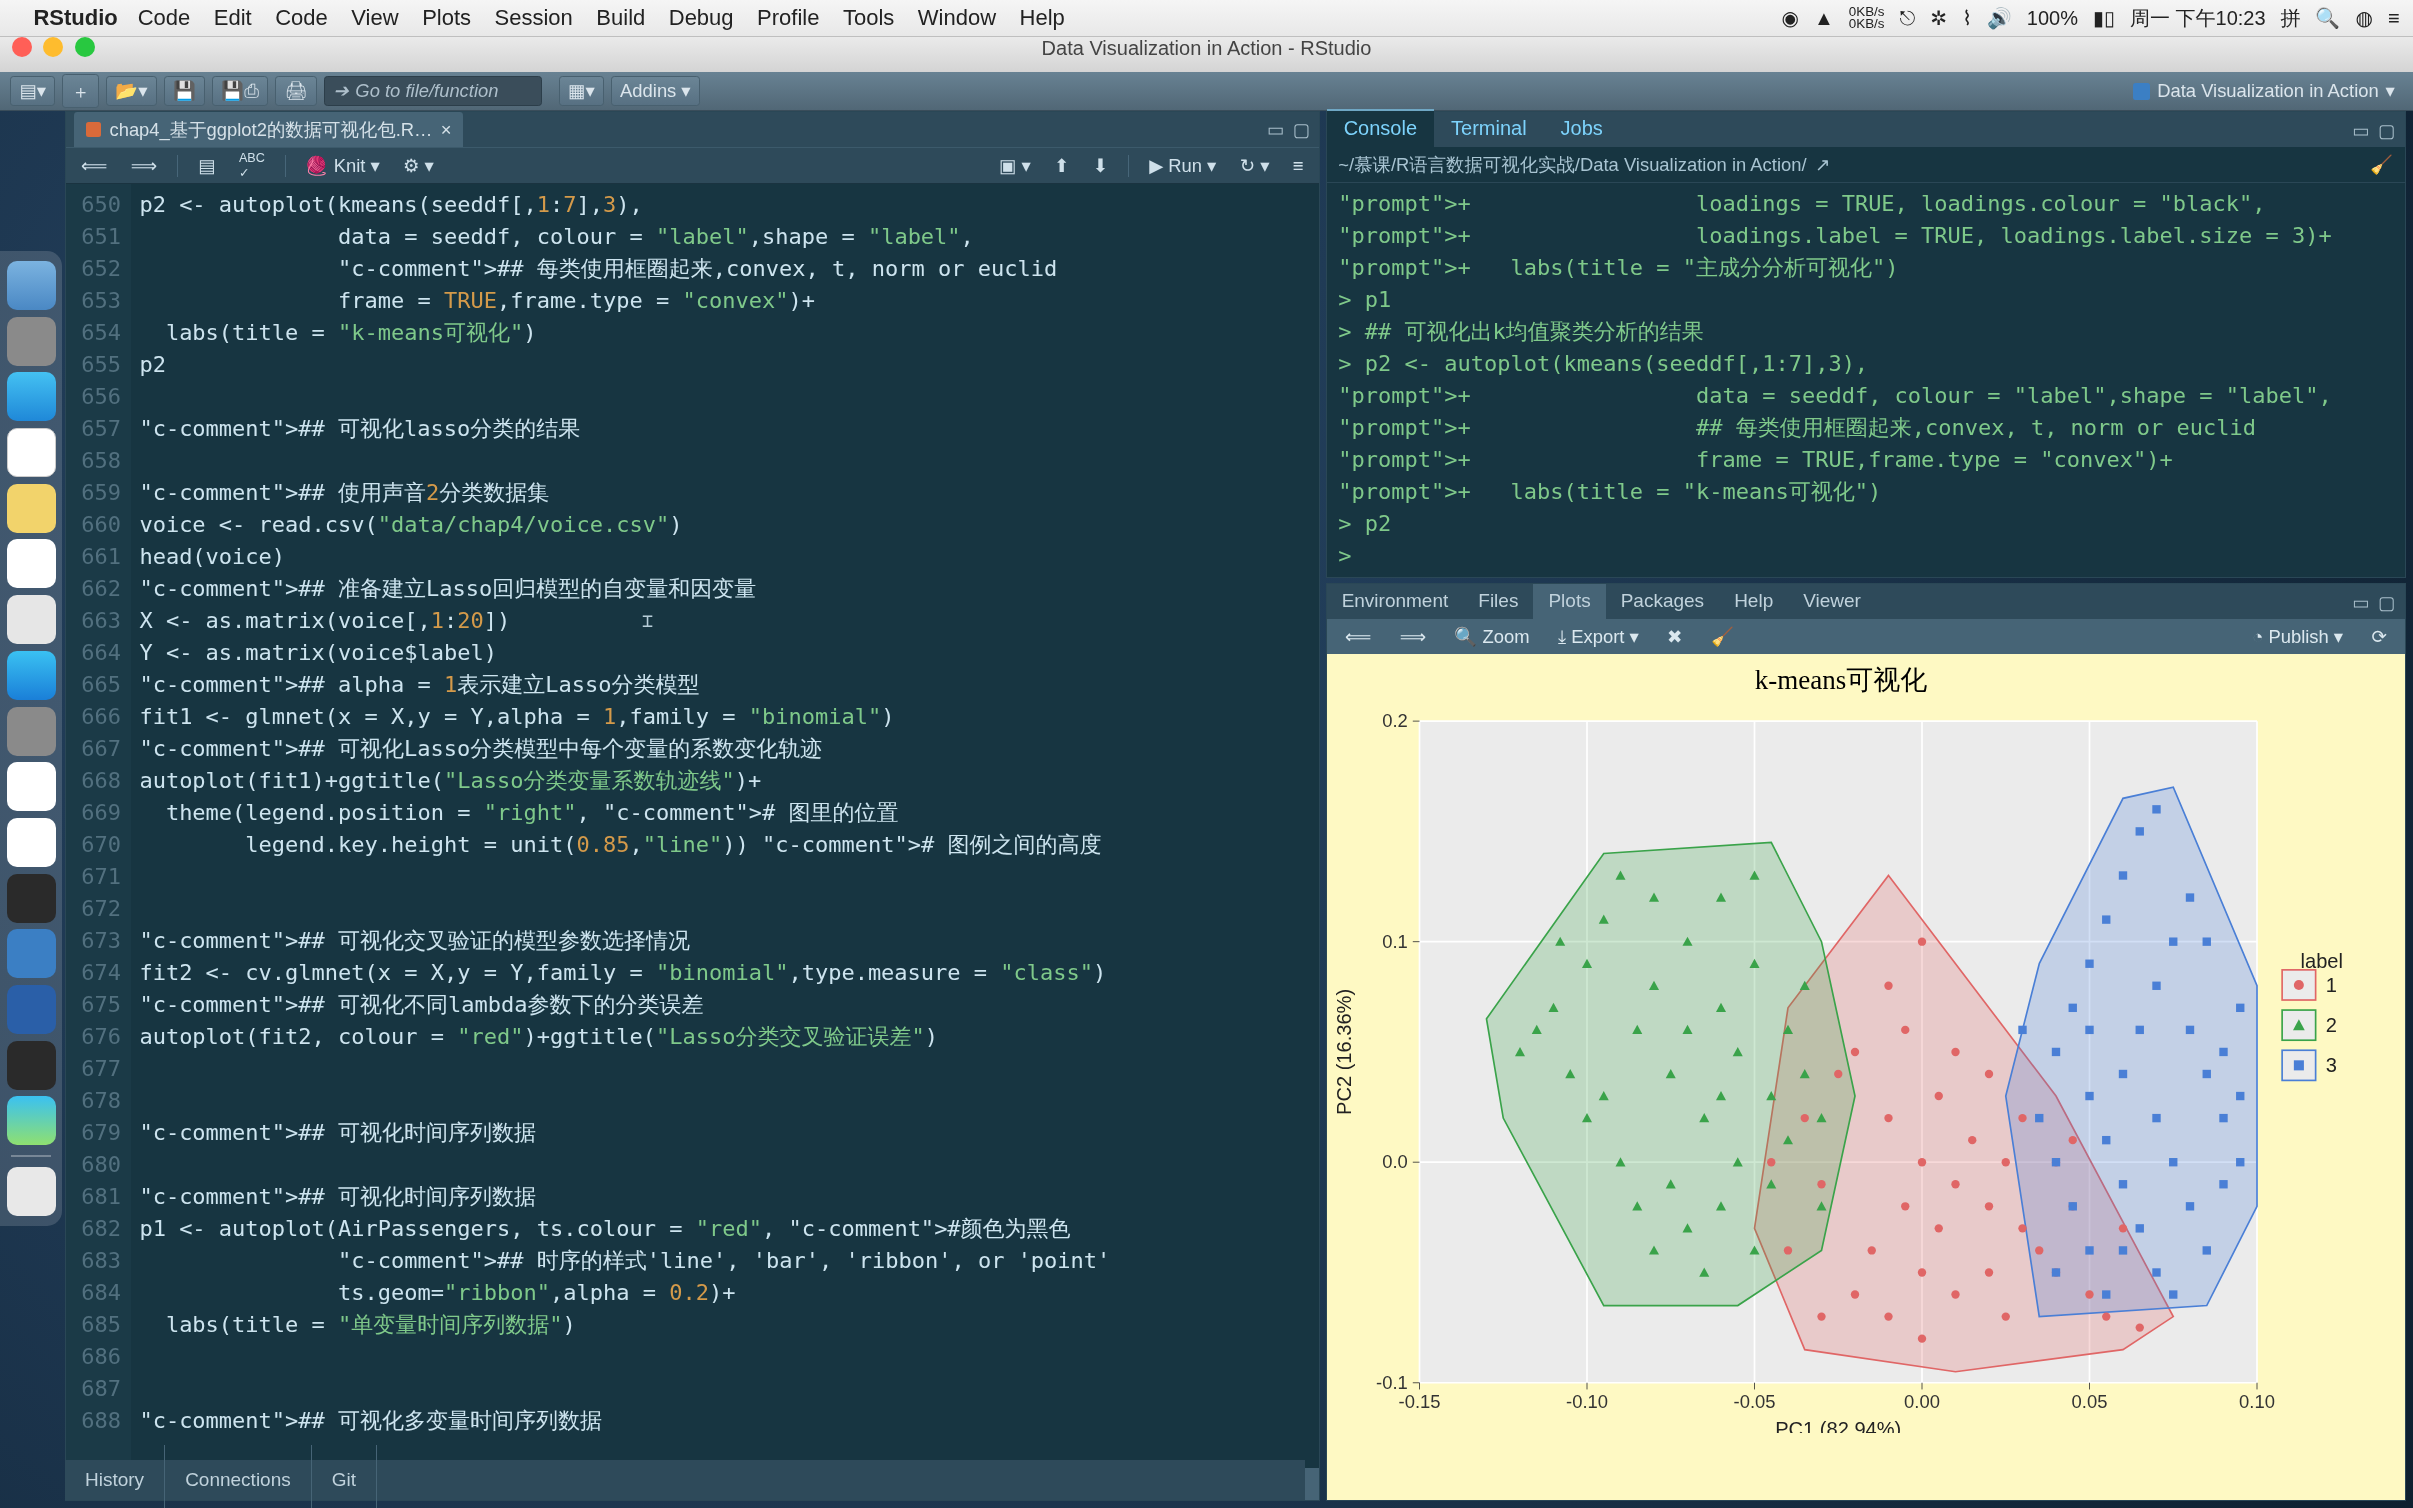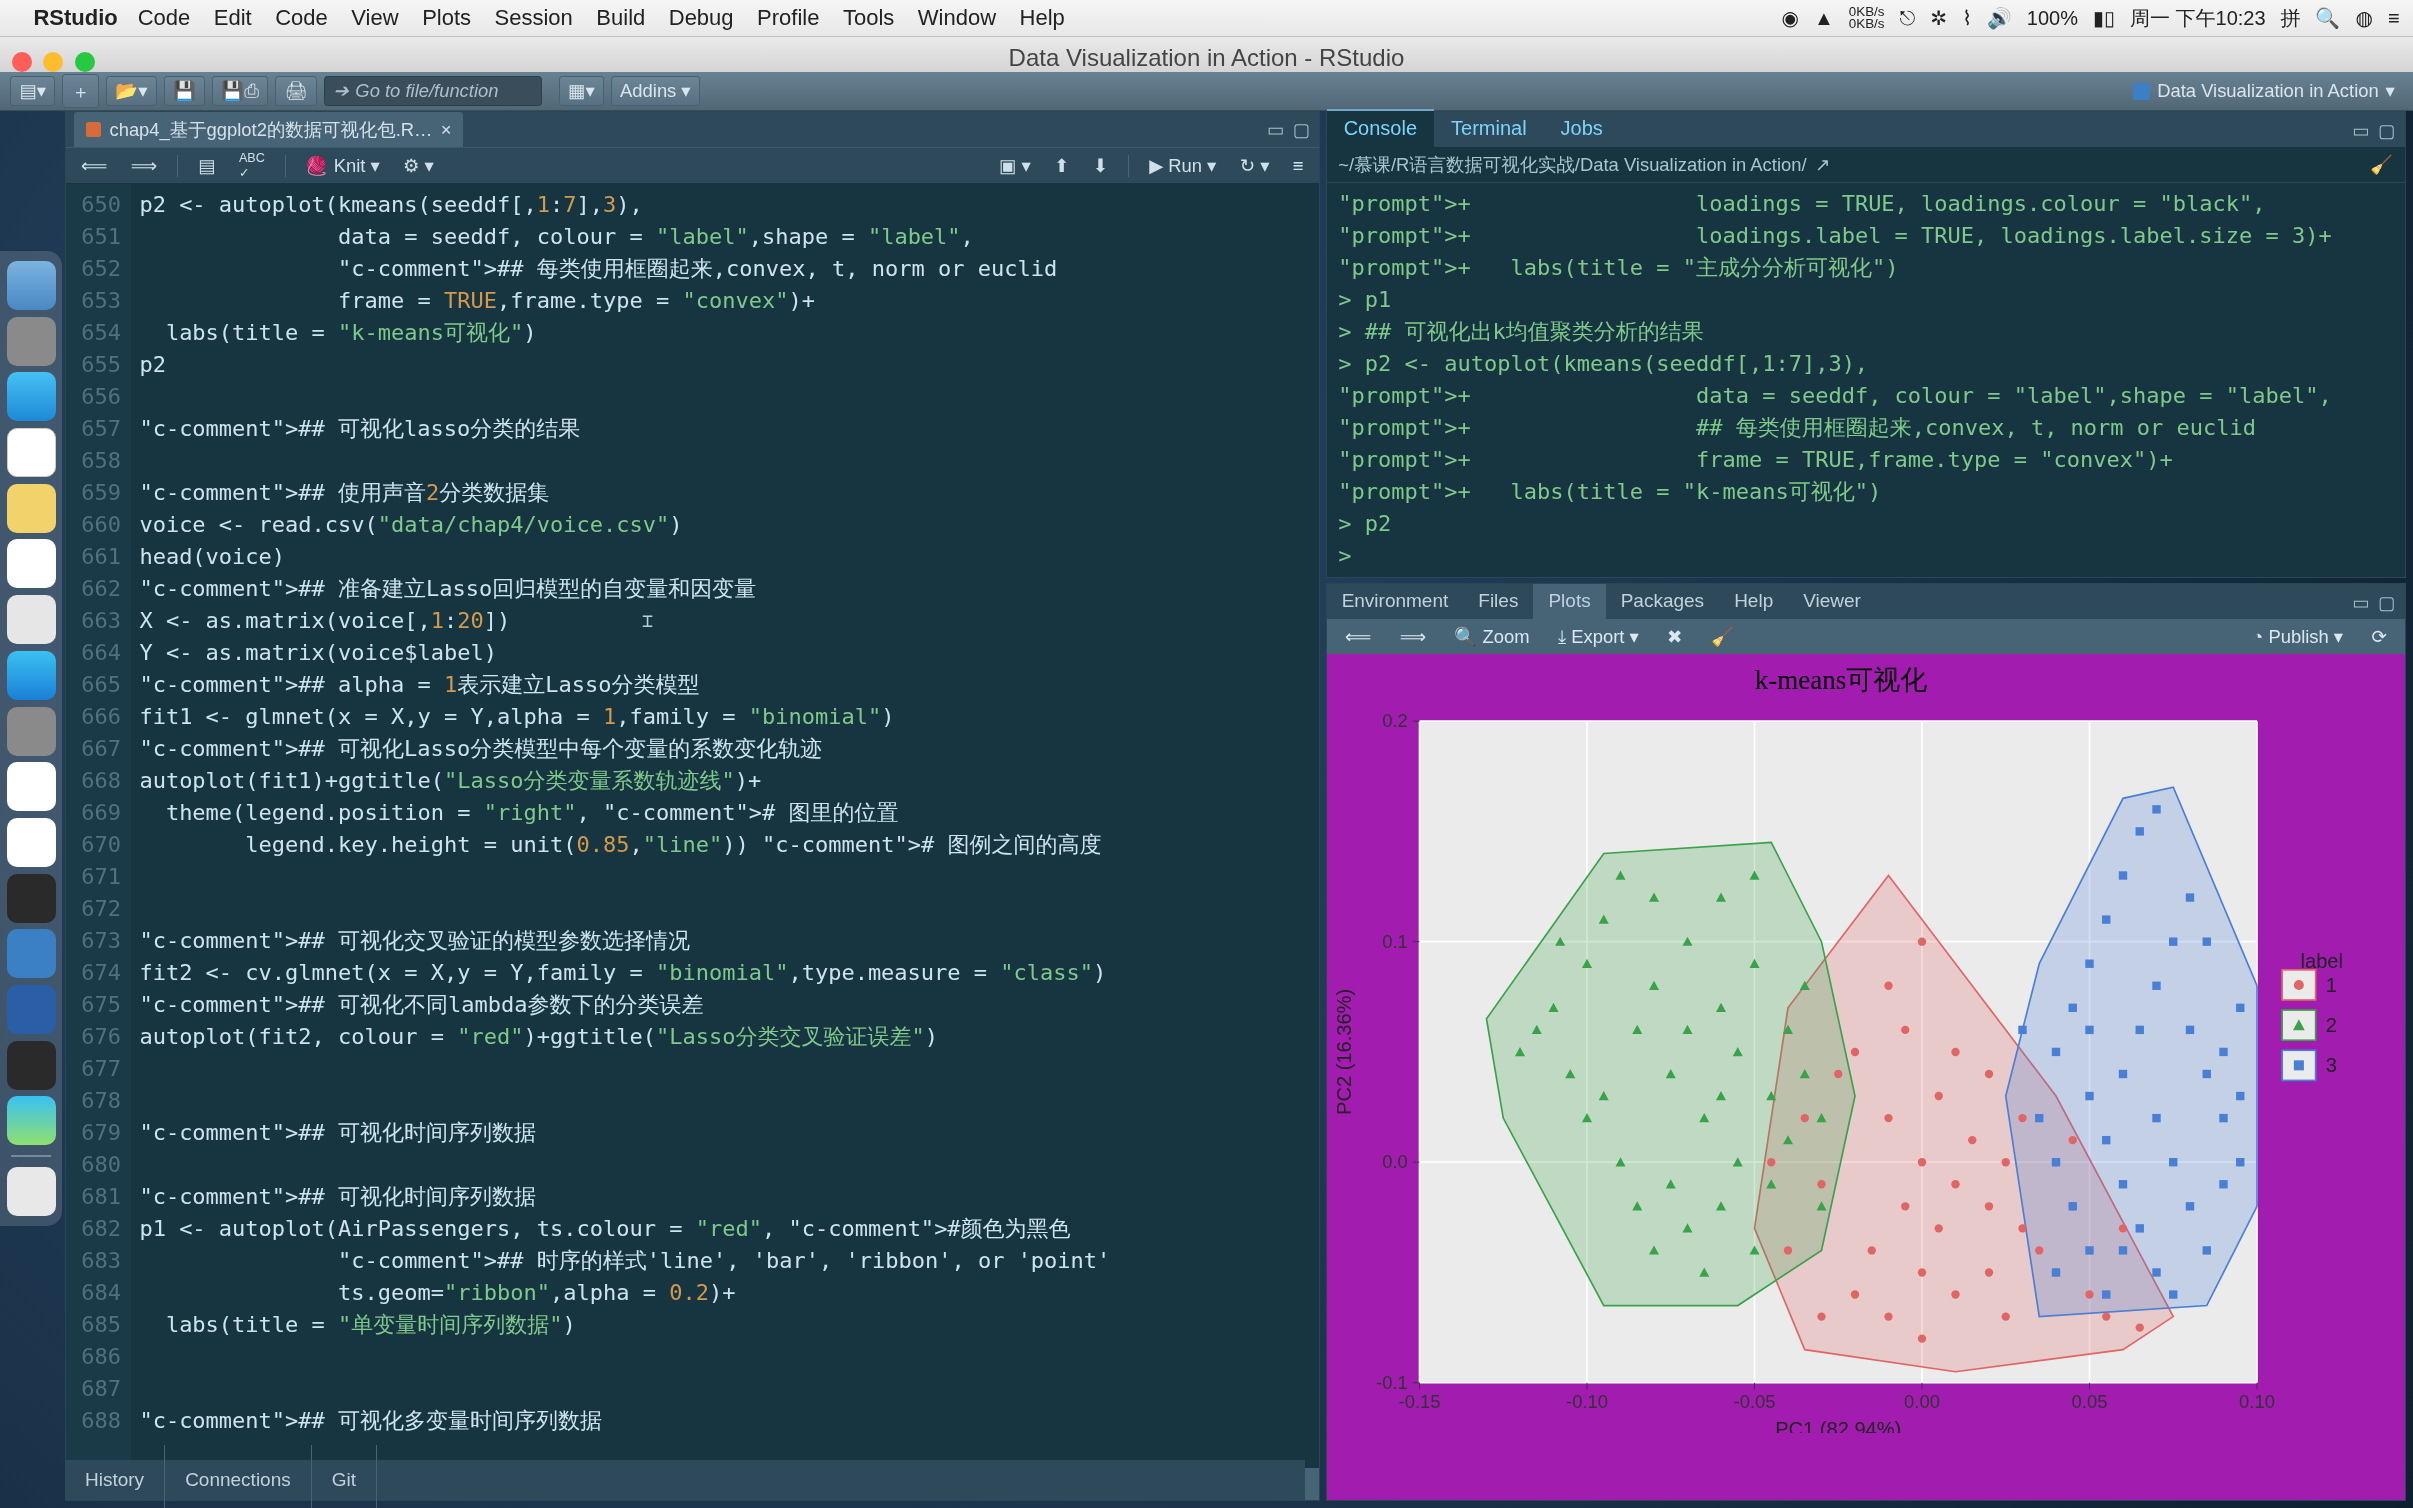--- a/index.html
+++ b/index.html
@@ -28,23 +28,23 @@
 .menubar .app-name { font-weight: 600; margin-right: 20px; }
 .menubar .menu-item { margin-right: 23.5px; }
 .menubar .right { margin-left: auto; display: flex; align-items: center; gap: 15px; font-size: 20px; }
 .menubar .right span { display:inline-flex; align-items:center; }
 
 
 .winbar {
   height: 35px;
   background: linear-gradient(#eaeaea,#d4d4d4);
   display: flex;
-  align-items: flex-end;
+  align-items: flex-start;
   padding: 0 11.7px;
-  font-size: 24px;
+  font-size: 20px;
   color: #444;
   position: relative;
 }
 .traffic { display:flex; gap:11.7px; }
 .tl { width:20px; height:20px; border-radius:50%; }
 .tl.red{background:#ff5f57}.tl.yellow{background:#febc2e}.tl.green{background:#28c840}
 .winbar .title{ position:absolute; left:50%; transform:translateX(-50%); }
 
 
 .maintool {
@@ -124,21 +124,21 @@
 .console-body .str{ color:#7fc98a;}
 
 
 .plots-wrap{ flex:1; background:#fefefe; border:0.8px solid #2a4756; display:flex; flex-direction:column;}
 .ptabs{ height:35px; background:#2e4a5a; display:flex; align-items:flex-end; font-size:19px;}
 .ptab{ padding:6.7px 15px; color:#c0d2dc;}
 .ptab.active{ background:#466476;}
 .ptool{ height:35px; background:#466476; display:flex; align-items:center; gap:11.7px; padding:0 10px;
   color:#dbe8ef; font-size:18.4px;}
 .ptool .pb{ padding:2.5px 8.4px; display:inline-flex; align-items:center; gap:5px;}
-.plot-canvas{ flex:1; position:relative; background:#a21caf; }
+.plot-canvas{ flex:1; position:relative; background:#fef9c3; }
 .plot-title{ position:absolute; top:8.4px; left:0; right:50px; text-align:center;
   font-family: "Times New Roman", serif; font-size:27px;}
 svg.chart{ position:absolute; top:42px; left:0; }
 
 
 .bottom-tabs{ position:absolute; left:65px; bottom:8.4px; height:40px;
   background:#2e4a5a; display:flex; align-items:center; font-size:19px;}
 .bottom-tabs .btab{ padding:24px 20px; color:#c0d2dc; border-right:0.8px solid #466476;}
 
 .desktop-bg{

